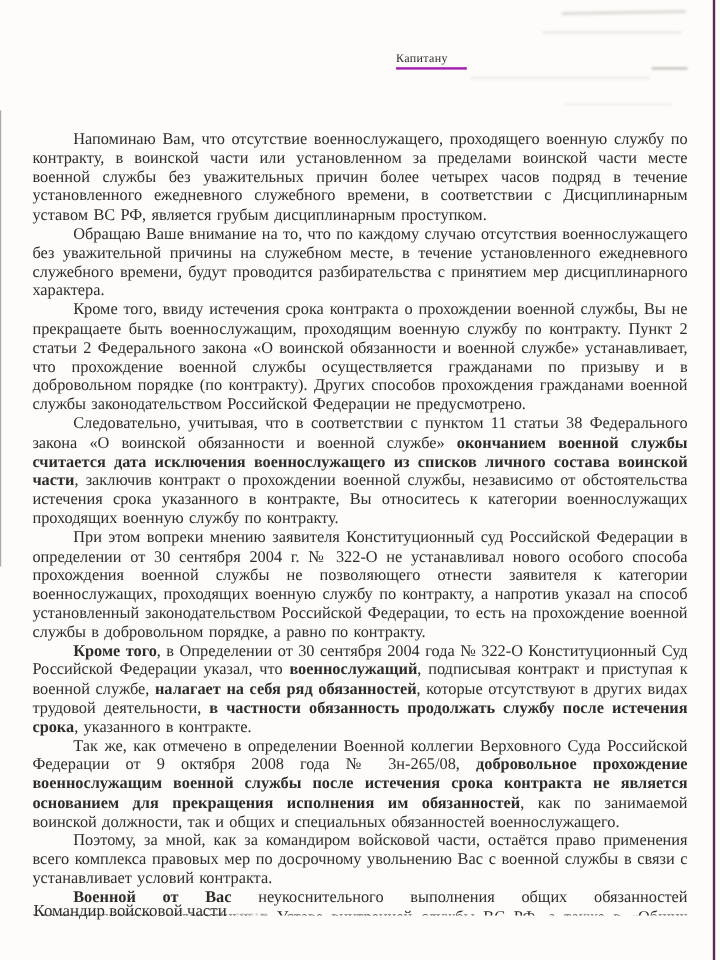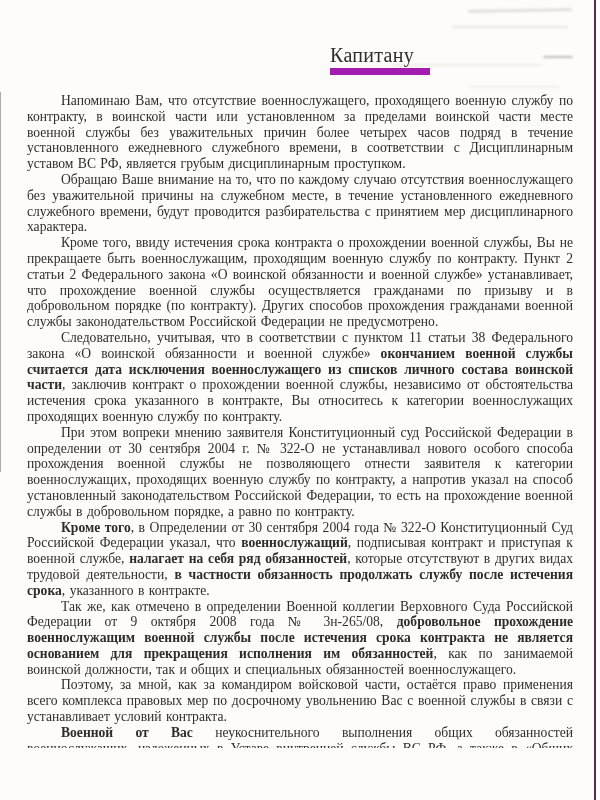--- a/index.html
+++ b/index.html
@@ -44,28 +44,28 @@
   .smudge.s1 { top: 9px;  left: 468px; width: 104px; height: 3px; opacity: .40; transform: rotate(-1deg); }
   .smudge.s2 { top: 26px; left: 452px; width: 116px; height: 2px; opacity: .30; }
   .smudge.s3 { top: 56px; left: 543px; width: 30px;  height: 2px; opacity: .55; background:#8f8b82; }
   .smudge.s4 { top: 64px; left: 392px; width: 150px; height: 2px; opacity: .22; }
   .smudge.s5 { top: 86px; left: 470px; width: 90px;  height: 2px; opacity: .18; }
 
   .recipient {
     position: absolute;
     top: 44px;
     left: 330px;
-    font-size: 20px;
+    font-size: 10px;
     letter-spacing: 0.3px;
-    border-bottom: 7px solid #a21caf;
+    border-bottom: 2px solid #a21caf;
     padding: 0 16px 1px 0;
   }
   .doc-body {
     position: absolute;
-    top: 93px;
+    top: 108px;
     left: 27px;
     width: 546px;
     max-height: 655px;
     overflow: hidden;
   }
   .para {
     margin: 0;
     font-size: 13.6px;
     line-height: 15.8px;
     text-align: justify;
@@ -112,14 +112,17 @@
       <p class="para"><span>Обращаю Ваше внимание на то, что по каждому случаю отсутствия военнослужащего без уважительной причины на служебном месте, в течение установленного ежедневного служебного времени, будут проводится разбирательства с принятием мер дисциплинарного характера.</span></p>
       <p class="para"><span>Кроме того, ввиду истечения срока контракта о прохождении военной службы, Вы не прекращаете быть военнослужащим, проходящим военную службу по контракту. Пункт 2 статьи 2 Федерального закона «О воинской обязанности и военной службе» устанавливает, что прохождение военной службы осуществляется гражданами по призыву и в добровольном порядке (по контракту). Других способов прохождения гражданами военной службы законодательством Российской Федерации не предусмотрено.</span></p>
       <p class="para"><span>Следовательно, учитывая, что в соответствии с пунктом 11 статьи 38 Федерального закона «О воинской обязанности и военной службе» </span><span class="bold">окончанием военной службы считается дата исключения военнослужащего из списков личного состава воинской части</span><span>, заключив контракт о прохождении военной службы, независимо от обстоятельства истечения срока указанного в контракте, Вы относитесь к категории военнослужащих проходящих военную службу по контракту.</span></p>
       <p class="para"><span>При этом вопреки мнению заявителя Конституционный суд Российской Федерации в определении от 30 сентября 2004 г. № 322-О не устанавливал нового особого способа прохождения военной службы не позволяющего отнести заявителя к категории военнослужащих, проходящих военную службу по контракту, а напротив указал на способ установленный законодательством Российской Федерации, то есть на прохождение военной службы в добровольном порядке, а равно по контракту.</span></p>
       <p class="para"><span class="bold">Кроме того</span><span>, в Определении от 30 сентября 2004 года № 322-О Конституционный Суд Российской Федерации указал, что </span><span class="bold">военнослужащий</span><span>, подписывая контракт и приступая к военной службе, </span><span class="bold">налагает на себя ряд обязанностей</span><span>, которые отсутствуют в других видах трудовой деятельности, </span><span class="bold">в частности обязанность продолжать службу после истечения срока</span><span>, указанного в контракте.</span></p>
       <p class="para"><span>Так же, как отмечено в определении Военной коллегии Верховного Суда Российской Федерации от 9 октября 2008 года № 3н-265/08, </span><span class="bold">добровольное прохождение военнослужащим военной службы после истечения срока контракта не является основанием для прекращения исполнения им обязанностей</span><span>, как по занимаемой воинской должности, так и общих и специальных обязанностей военнослужащего.</span></p>
       <p class="para"><span>Поэтому, за мной, как за командиром войсковой части, остаётся право применения всего комплекса правовых мер по досрочному увольнению Вас с военной службы в связи с устанавливает условий контракта.</span></p>
       <p class="para"><span class="bold">Военной от Вас</span><span> неукоснительного выполнения общих обязанностей военнослужащих, изложенных в Уставе внутренней службы ВС РФ, а также в «Общих обязанностях военнослужащих в/ч&nbsp;&nbsp;&nbsp;&nbsp;&nbsp;&nbsp;&nbsp;, находящихся в распоряжении или за штатом».</span></p>
     </div>
 
+  <div class="signature-row">
+    <span>Командир войсковой части</span><span class="sig-remnant"></span>
+  </div>
 
 </div>
 
 </body></html>

